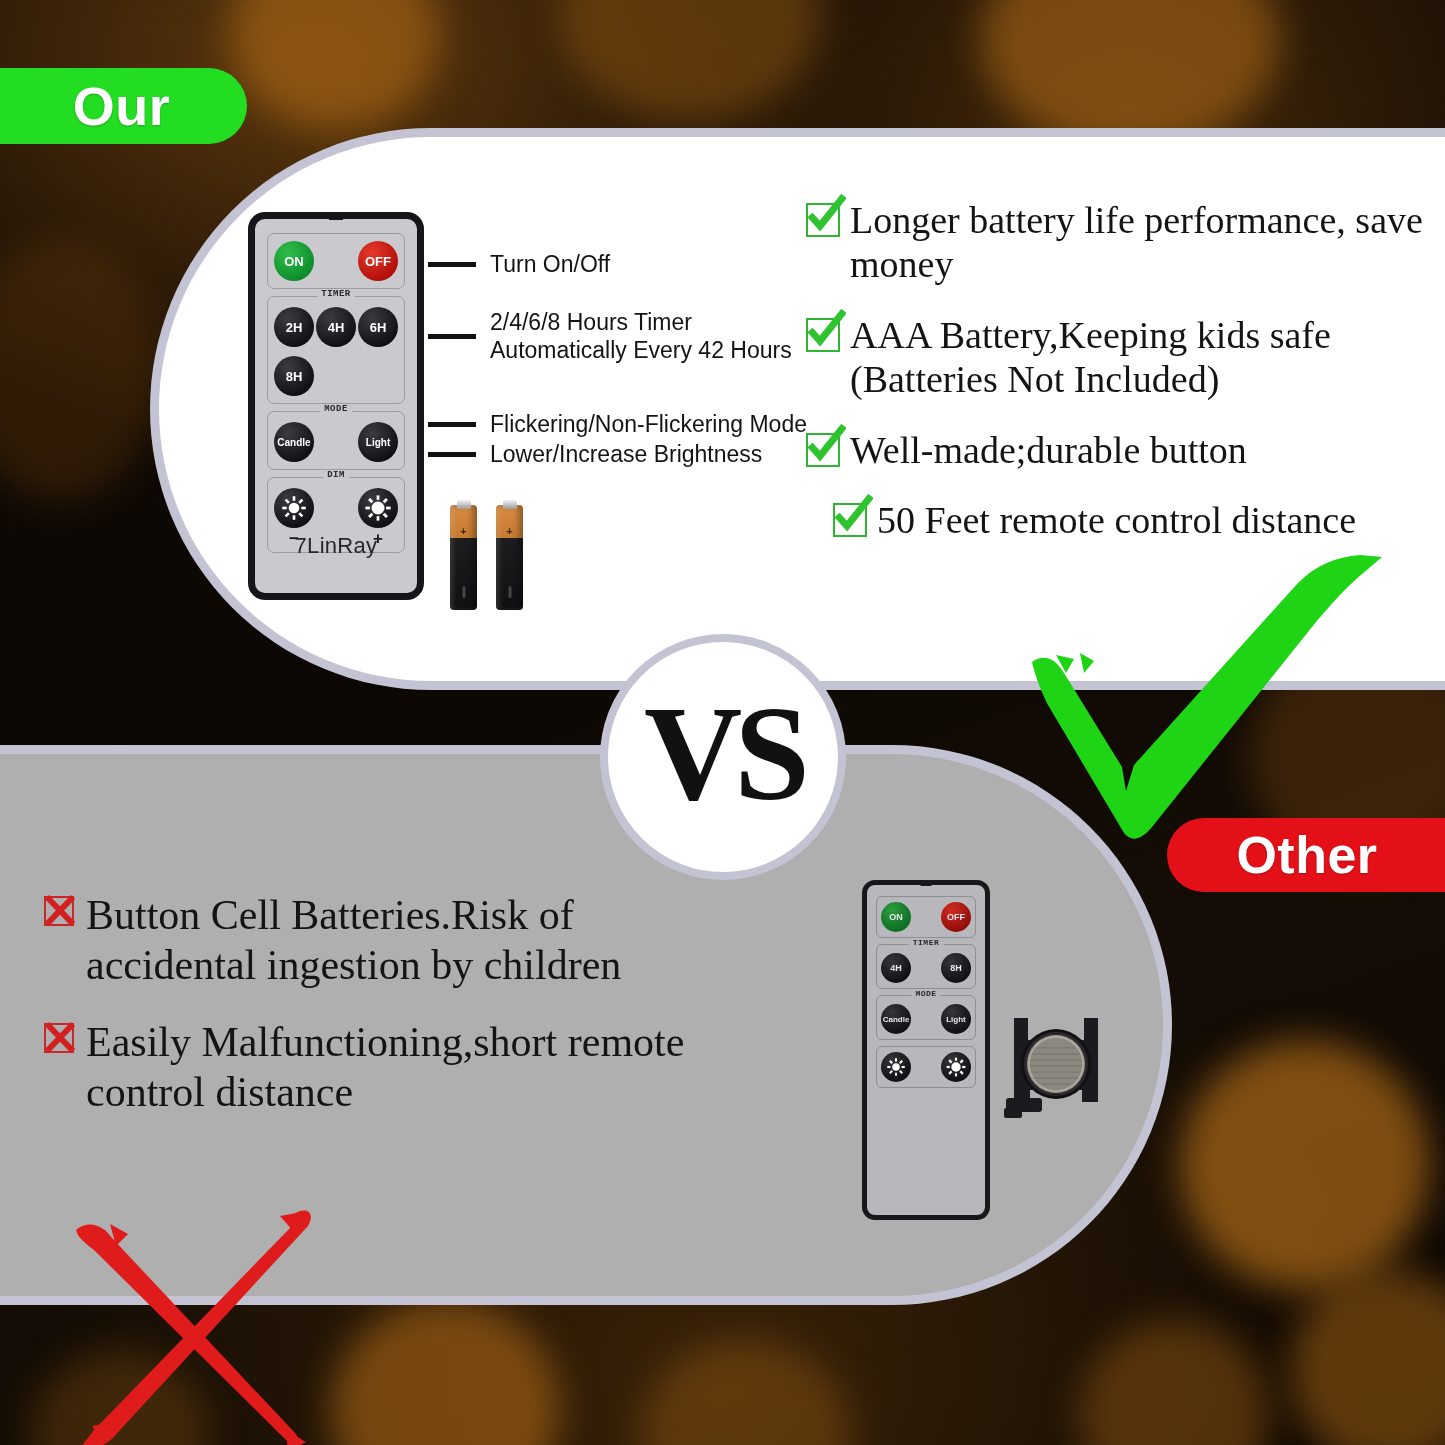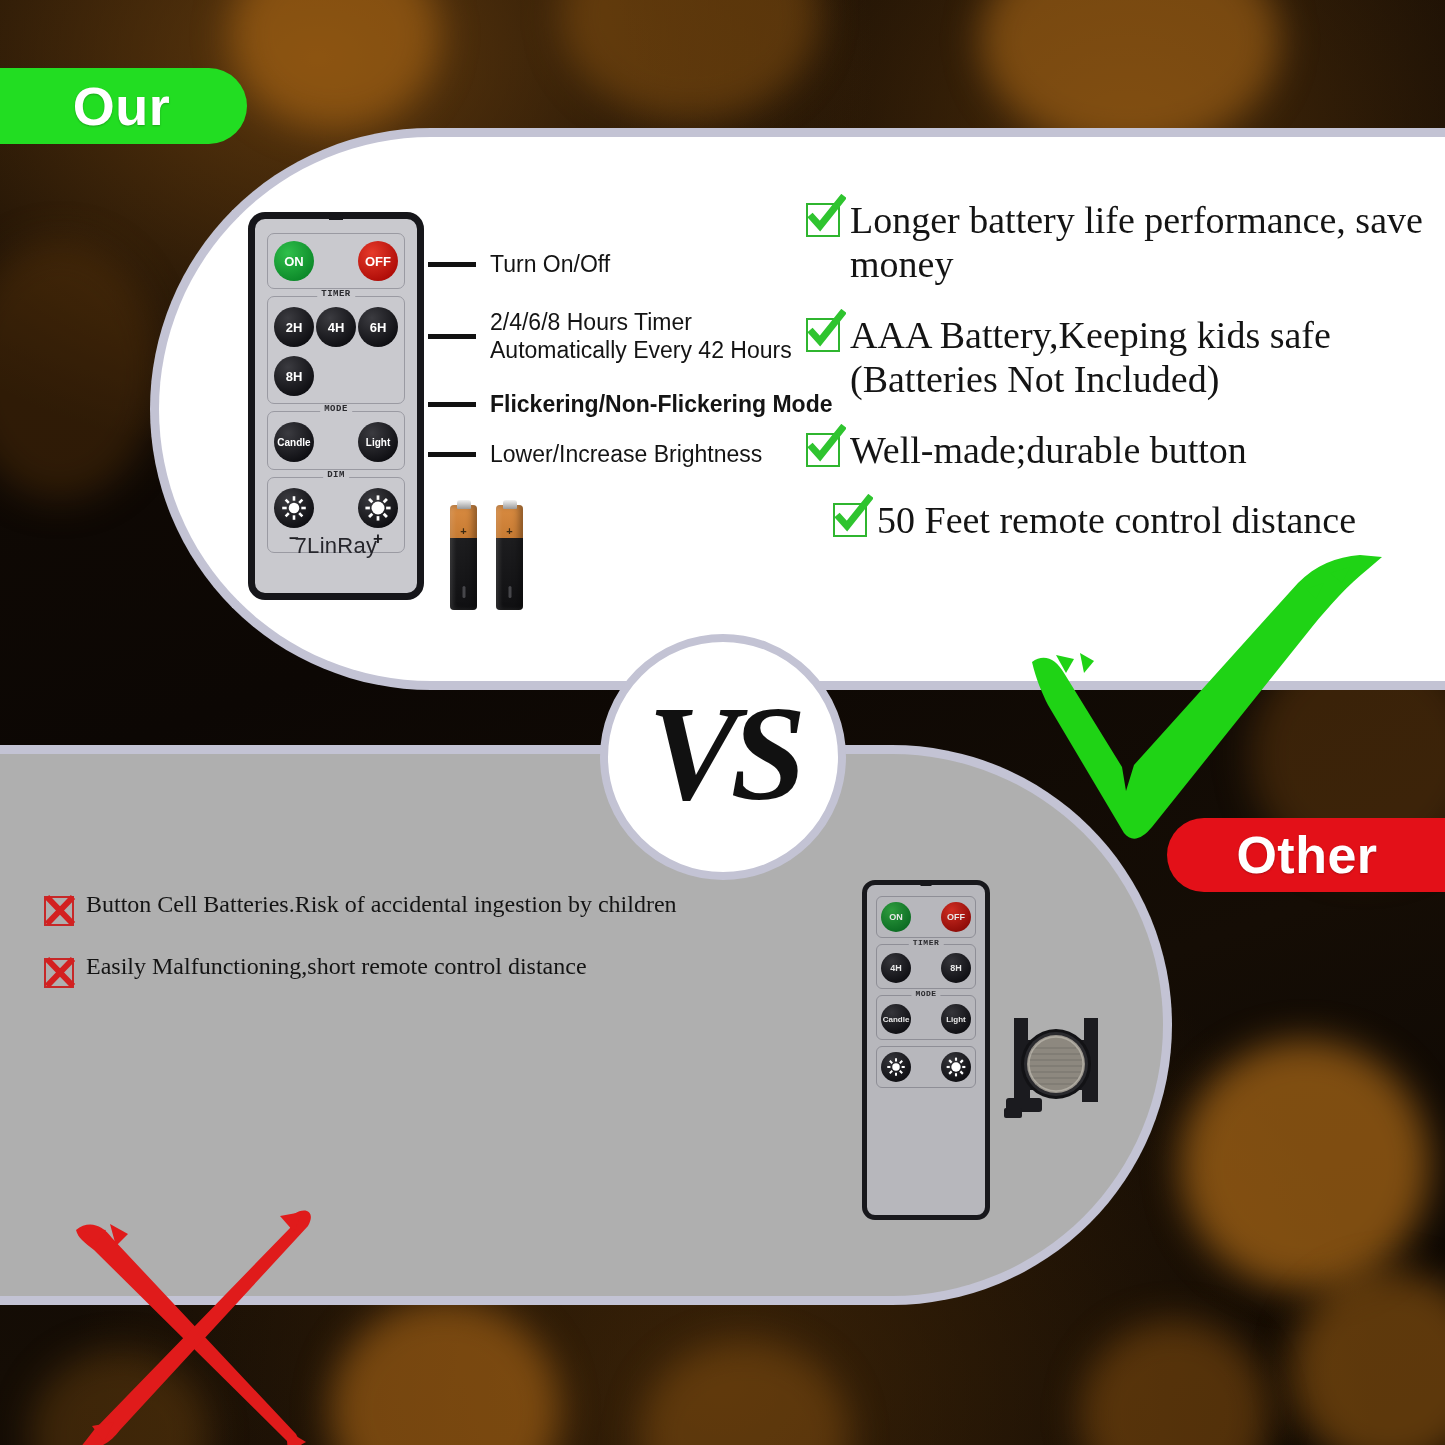--- a/index.html
+++ b/index.html
@@ -92,21 +92,20 @@
     border-radius: 50%;
     background: #fff;
     border: 8px solid #C3C3D4;
     z-index: 60;
     display: flex; align-items: center; justify-content: center;
   }
   #vs-text {
     font-family: "Liberation Serif", serif;
     font-size: 136px;
     font-weight: bold;
-    font-style: italic;
     color: #111;
     line-height: 1;
     letter-spacing: -8px;
     transform: translateY(-4px);
   }
 
   
   #remote-our {
     position: absolute;
     left: 248px; top: 212px;
@@ -237,21 +236,21 @@
   .con:last-child { margin-bottom: 0; }
   .xbox {
     width: 30px; height: 30px;
     flex: none; margin-right: 12px; margin-top: 6px;
     position: relative;
   }
   .xbox .box { position: absolute; inset: 0; border: 2px solid #c62828; }
   .xbox svg { position: absolute; left: -2px; top: -3px; width: 36px; height: 36px; }
   .con-text {
     font-family: "Liberation Serif", serif;
-    font-size: 24px;
+    font-size: 42px;
     line-height: 1.2;
     color: #141414;
   }
 
   
   #check-brush { position: absolute; left: 1030px; top: 555px; width: 370px; height: 290px; z-index: 55; }
   #x-brush { position: absolute; left: 58px; top: 1190px; width: 270px; height: 270px; z-index: 55; }
 
   
   #remote-other {
@@ -390,21 +389,21 @@
 
   <div class="callout" style="left:428px; top:250px;">
     <span class="dash"></span>
     <span class="ctext">Turn On/Off</span>
   </div>
   <div class="callout" style="left:428px; top:308px;">
     <span class="dash"></span>
     <span class="ctext">2/4/6/8 Hours Timer
 Automatically Every 42 Hours</span>
   </div>
-  <div class="callout" style="left:428px; top:390px;font-weight:bold;">
+  <div class="callout" style="left:428px; top:410px;">
     <span class="dash"></span>
     <span class="ctext">Flickering/Non-Flickering Mode</span>
   </div>
   <div class="callout" style="left:428px; top:440px;">
     <span class="dash"></span>
     <span class="ctext">Lower/Increase Brightness</span>
   </div>
 
   <div class="battery" style="left:450px; top:505px;">
     <span class="cap"></span>

